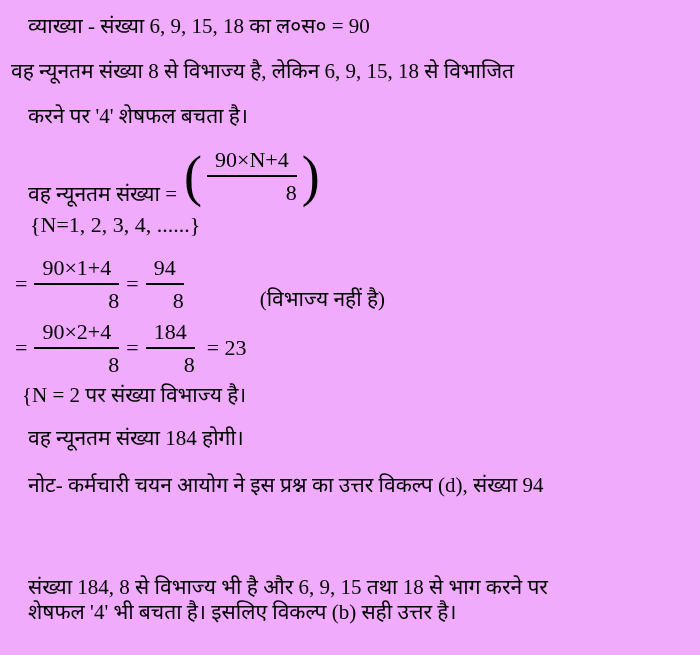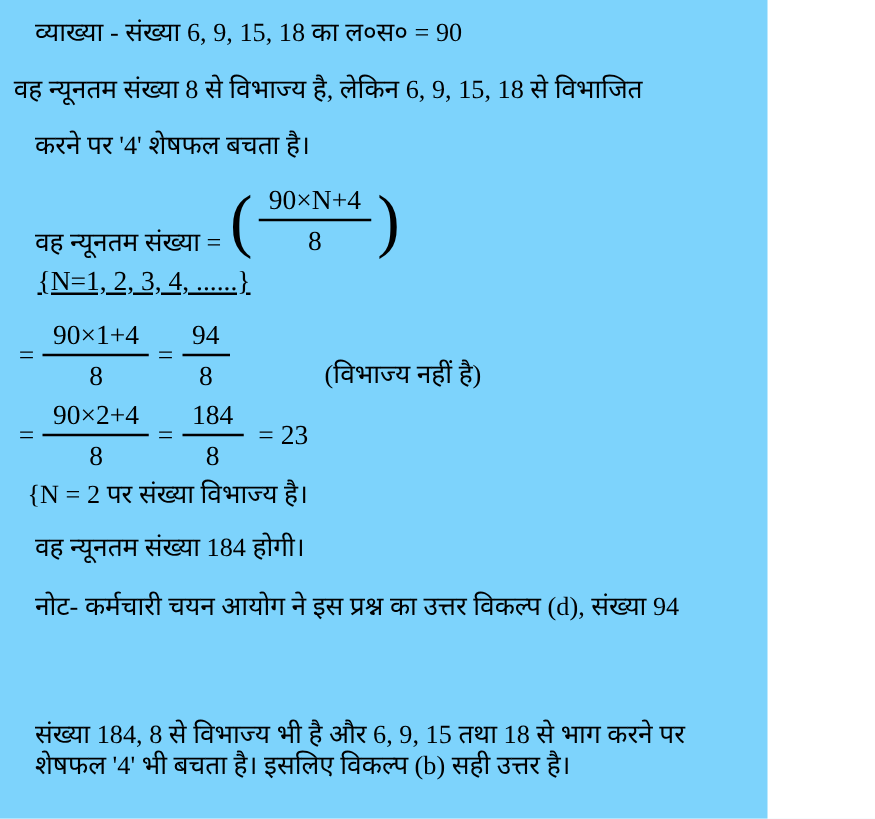--- a/index.html
+++ b/index.html
@@ -2,23 +2,23 @@
 <html><head>
 <meta charset="utf-8">
 <style>
   html, body {
     margin: 0;
     padding: 0;
     background: #ffffff;
   }
   #page {
     position: relative;
-    width: 614px;
+    width: 700px;
     height: 655px;
-    background: #7dd3fc;
+    background: #f0abfc;
     color: #000000;
     font-family: "Liberation Serif", "DejaVu Serif", serif;
     overflow: hidden;
   }
   .tline {
     position: absolute;
     font-size: 21px;
     line-height: 1.25;
     white-space: nowrap;
     color: #000000;
@@ -26,21 +26,21 @@
   .mathrow {
     position: absolute;
     display: flex;
     align-items: center;
     white-space: nowrap;
     font-size: 22px;
   }
   .frac {
     display: inline-flex;
     flex-direction: column;
-    align-items: center;
+    align-items: flex-end;
     text-align: center;
     font-size: 22px;
     line-height: 1.15;
     margin: 0 4px;
   }
   .frac .num {
     padding: 0 8px 3px 8px;
     border-bottom: 2.5px solid #000;
   }
   .frac .den {
@@ -84,21 +84,21 @@
   <div class="mathrow" style="left:28px; top:146px; height:60px;">
     <span class="formula-label">वह न्यूनतम संख्या =</span>
     <span class="bigparen">(</span>
     <span class="frac">
       <span class="num">90×N+4</span>
       <span class="den">8</span>
     </span>
     <span class="bigparen">)</span>
   </div>
 
-  <div class="tline" style="left:30px; top:211px; font-size:22px;text-decoration:underline;">{N=1, 2, 3, 4, ......}</div>
+  <div class="tline" style="left:30px; top:211px; font-size:22px;">{N=1, 2, 3, 4, ......}</div>
 
   <div class="mathrow" style="left:12px; top:254px; height:60px;">
     <span class="eq">=</span>
     <span class="frac">
       <span class="num">90×1+4</span>
       <span class="den">8</span>
     </span>
     <span class="eq">=</span>
     <span class="frac">
       <span class="num">94</span>

